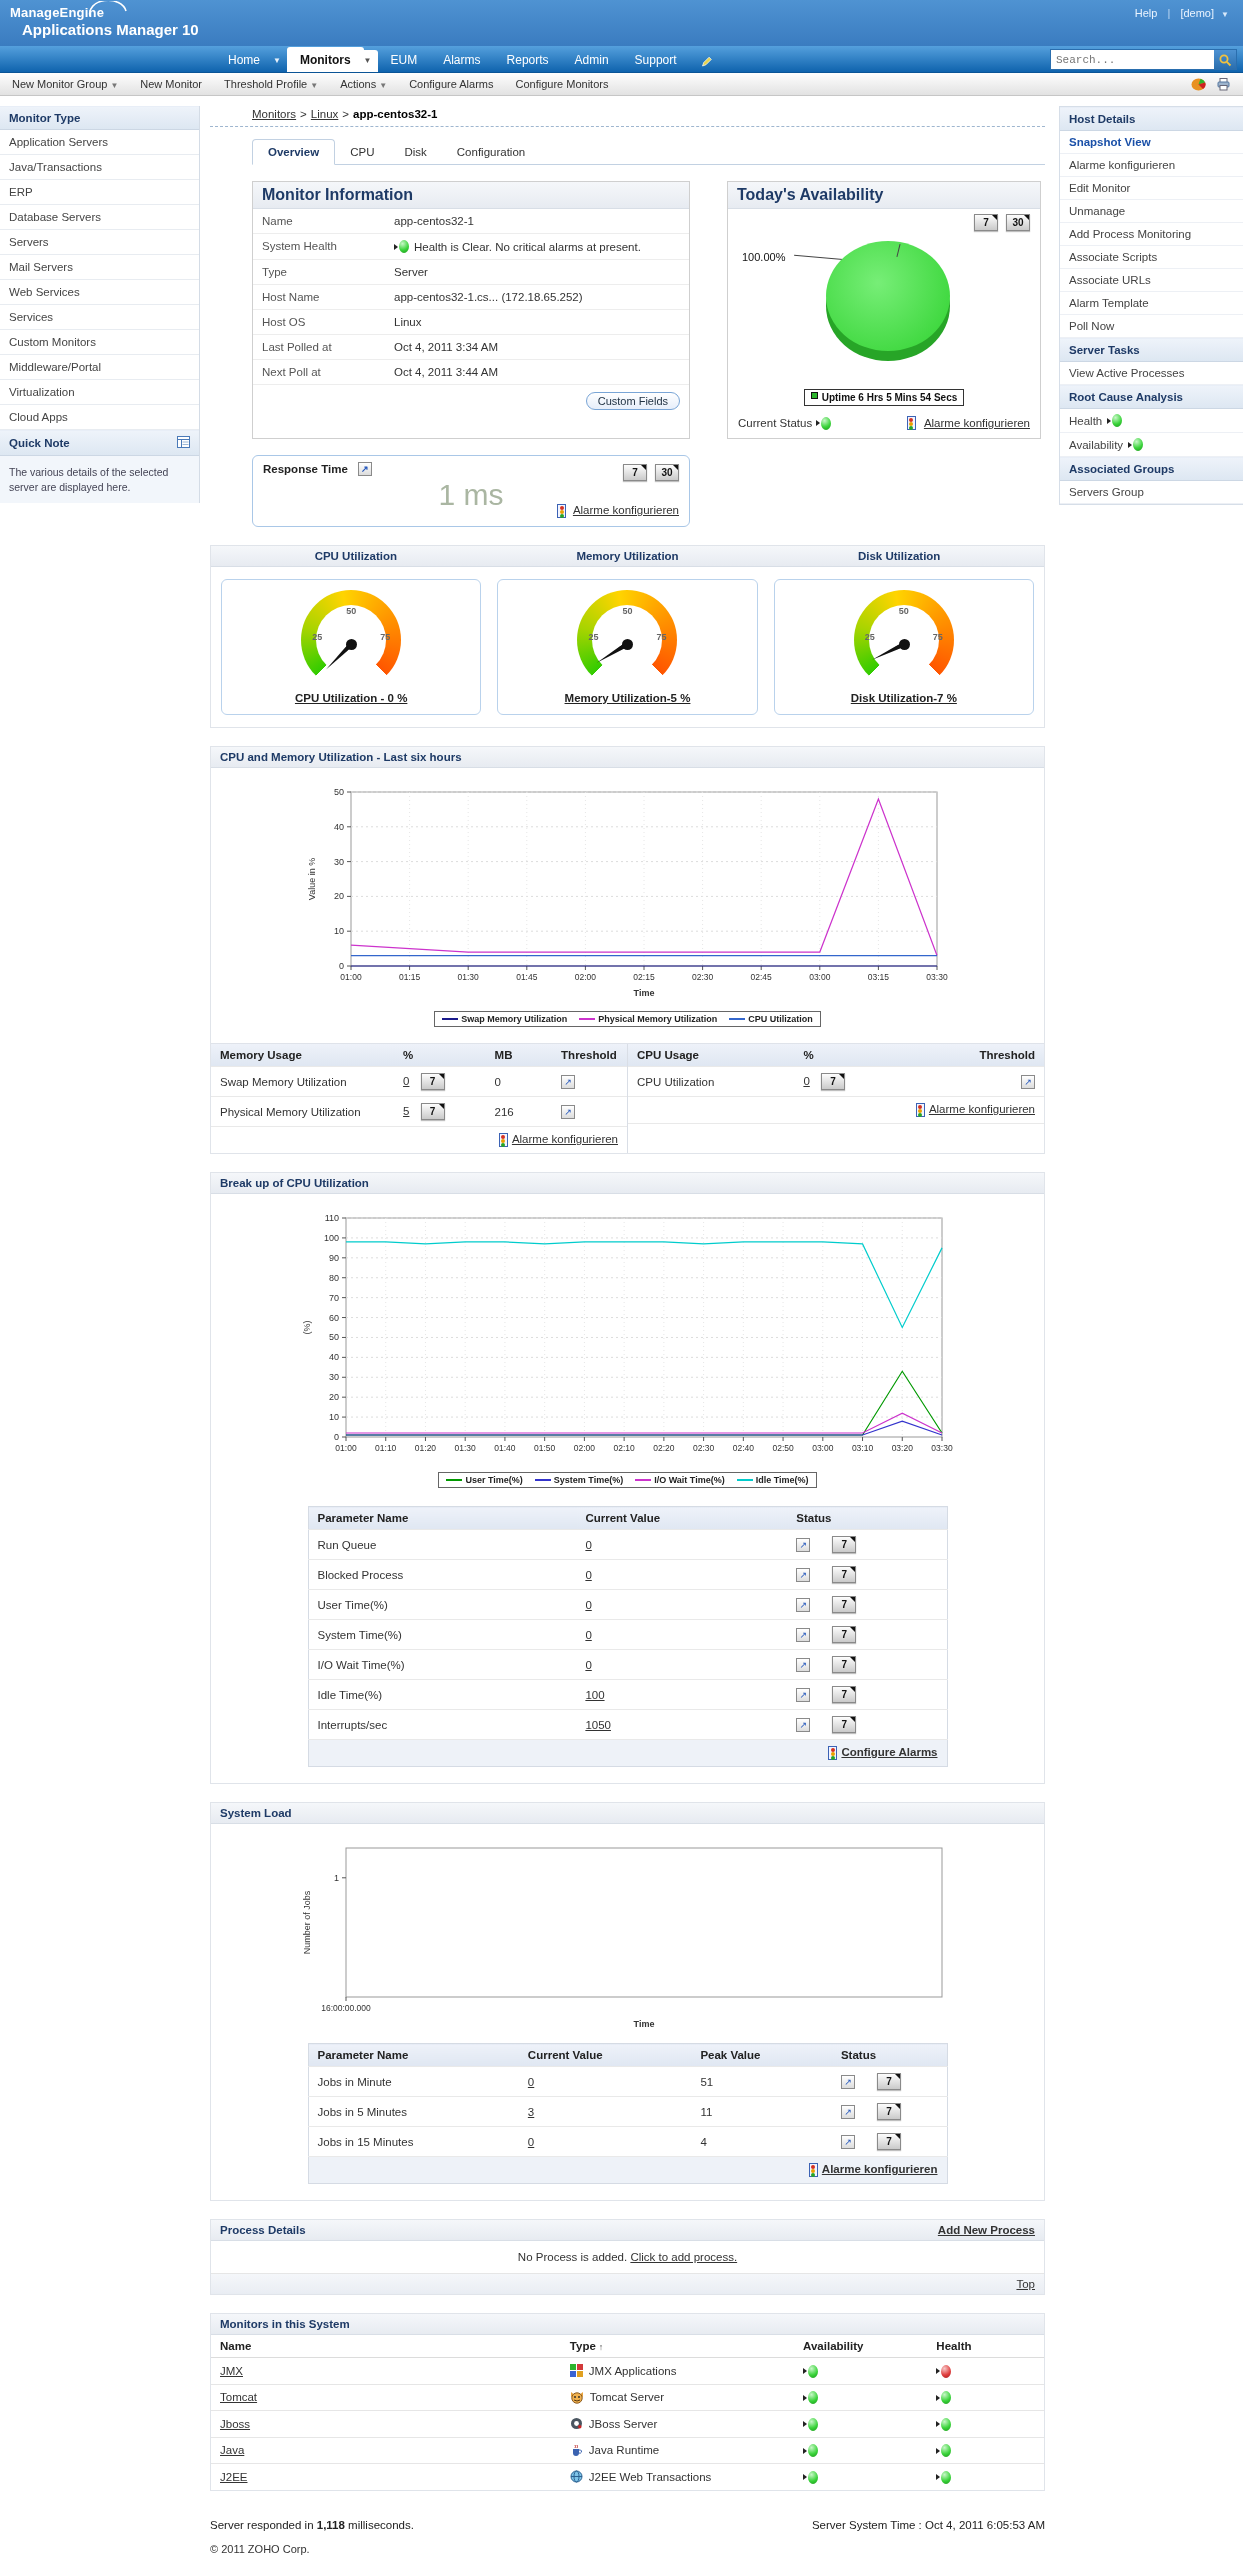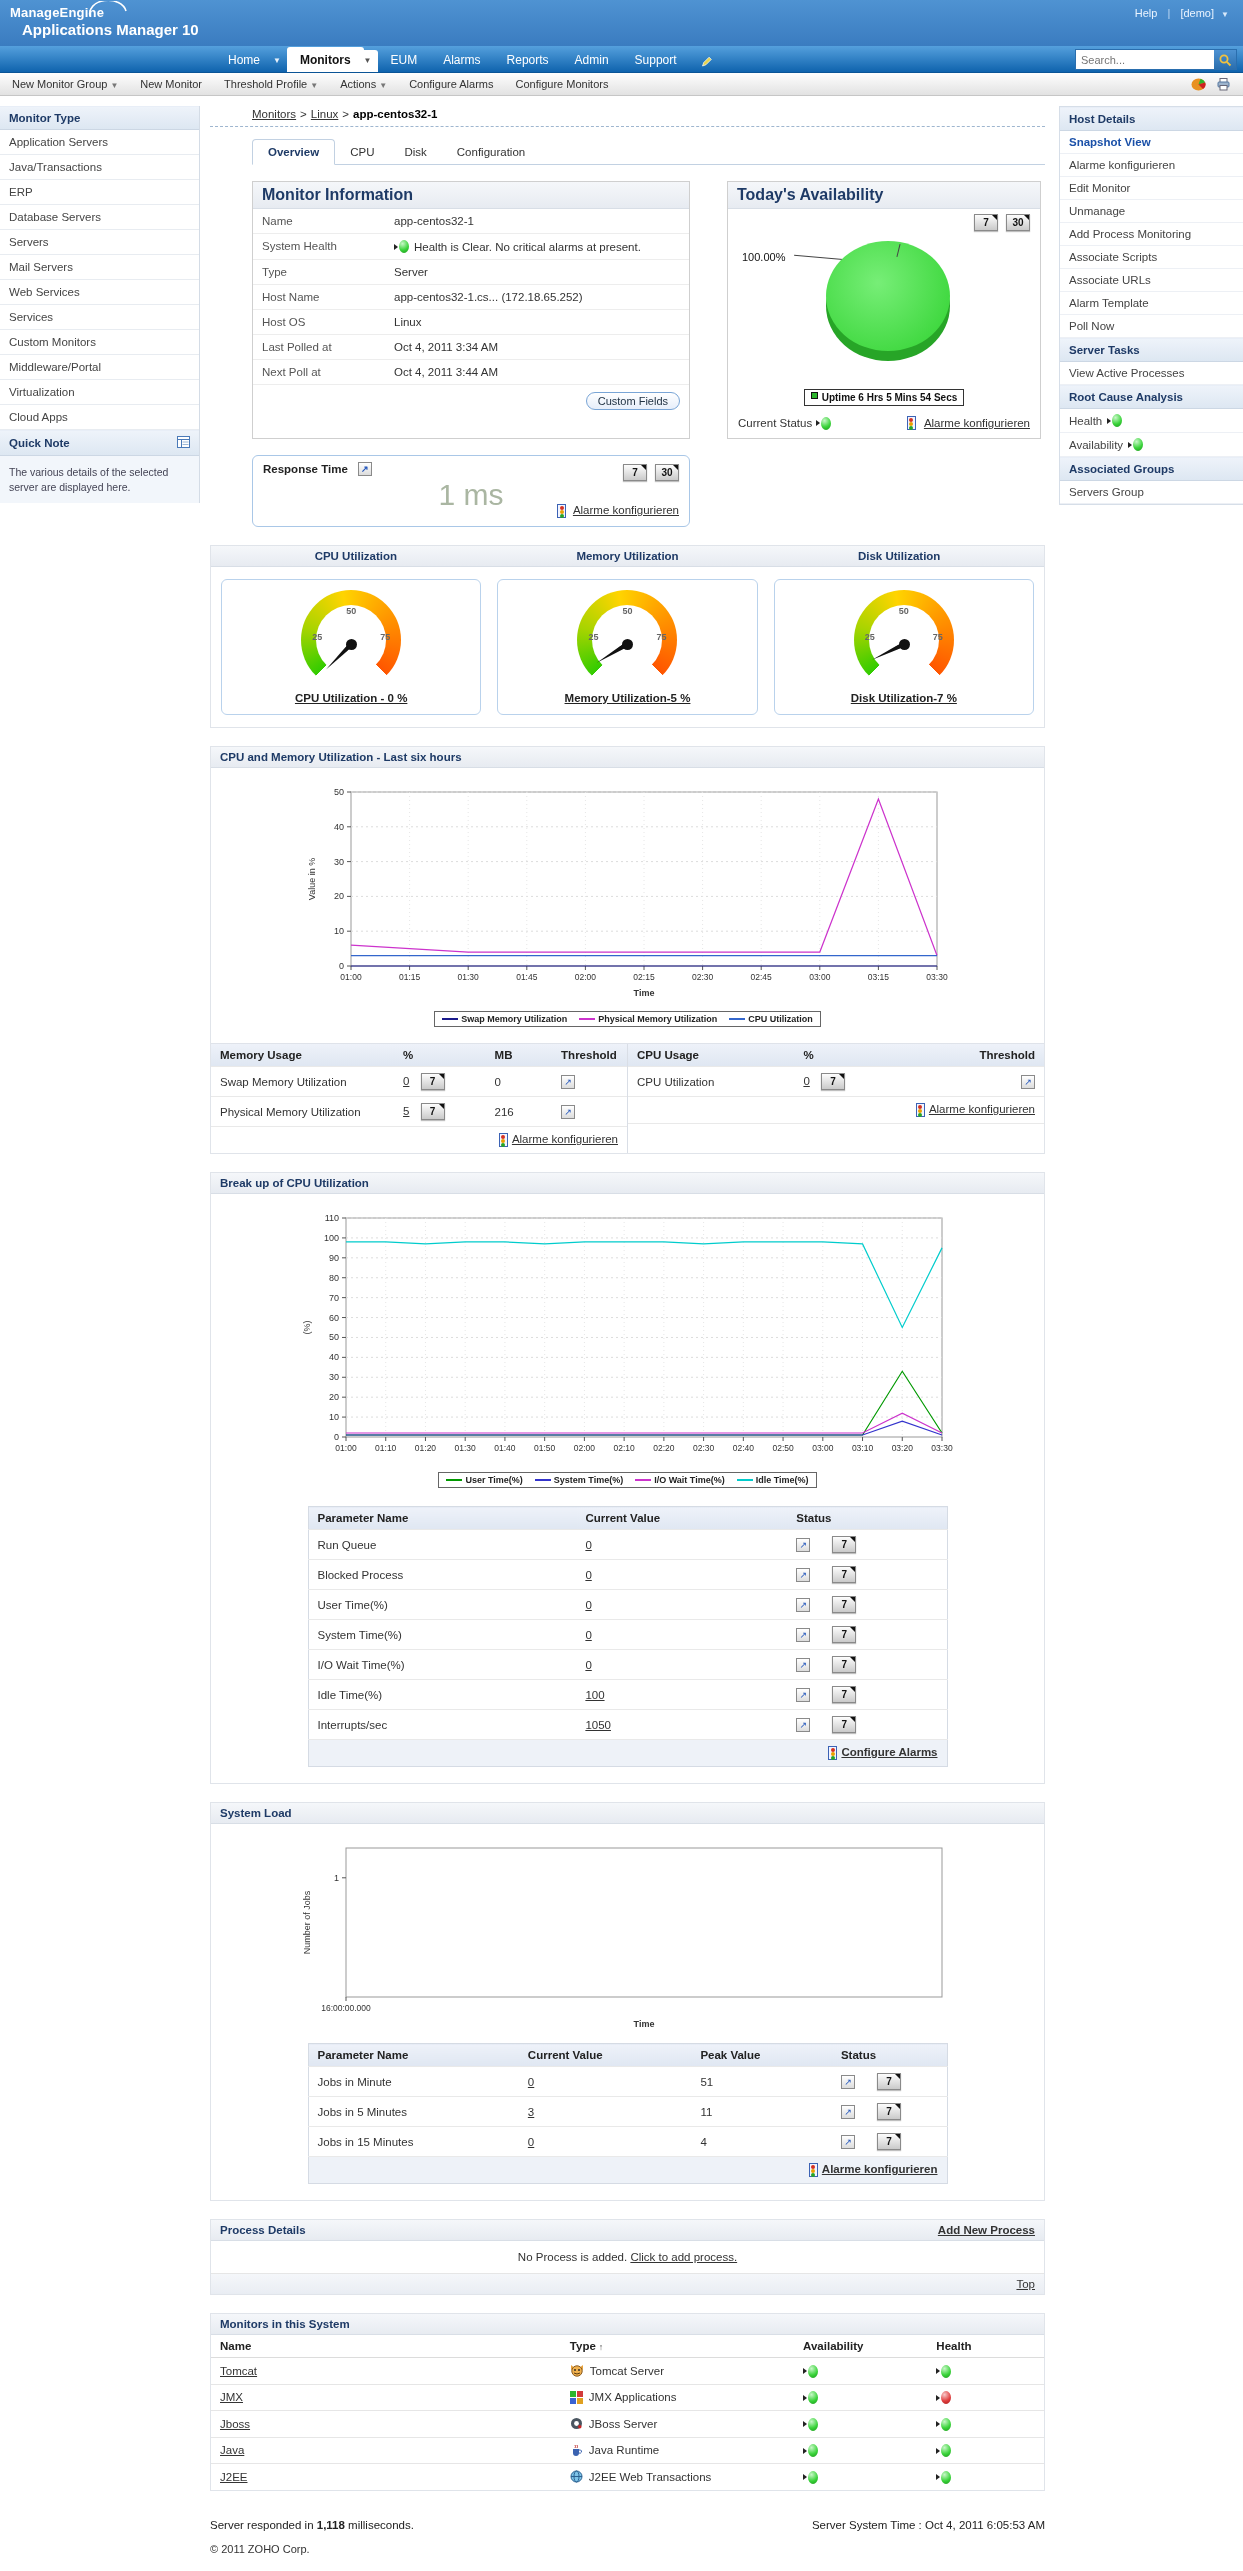--- a/index.html
+++ b/index.html
@@ -17,21 +17,21 @@
   .caret-w { font-size:8px; margin-left:4px; color:#d6e8fa; }
 
   
   .navbar { height:27px; background:linear-gradient(180deg,#55a0dd,#0f63ad); display:flex; align-items:flex-end; padding-left:215px; position:relative; border-bottom:1px solid #0a5496; }
   .nav-tab { color:#fff; font-size:12px; padding:6px 13px 5px; cursor:pointer; white-space:nowrap; }
   .nav-tab.active { background:#fff; color:#111; font-weight:bold; border-radius:3px 3px 0 0; }
   .nav-arr { color:#e8f2fc; font-size:8px; padding:6px 6px 7px 0; cursor:pointer; }
   .nav-arr.on-active { background:#fff; color:#555; border-radius:0 3px 0 0; }
   .nav-pencil { margin:0 0 4px 10px; }
   .search-wrap { position:absolute; right:6px; top:3px; display:flex; align-items:center; background:#fff; border:1px solid #2a6eae; height:21px; }
-  .search-wrap input { border:none; outline:none; width:138px; height:17px; font-size:11px; color:#777; padding:0 5px; font-family:Liberation Sans, sans-serif; }
+  .search-wrap input { border:none; outline:none; width:163px; height:17px; font-size:11px; color:#777; padding:0 5px; font-family:Liberation Mono, monospace; }
   .search-btn { width:22px; height:19px; display:flex; align-items:center; justify-content:center; background:linear-gradient(#4d92d2,#2a6eae); cursor:pointer; }
 
   
   .toolbar { height:23px; background:linear-gradient(#fefefe,#e2e2e2); border-bottom:1px solid #c6c6c6; display:flex; align-items:center; font-size:11px; color:#333; padding-left:12px; gap:22px; }
   .tb-item { cursor:pointer; white-space:nowrap; }
   .tb-caret { font-size:8px; color:#777; margin-left:3px; }
   .tb-right { margin-left:auto; display:flex; gap:10px; padding-right:12px; align-items:center; }
   .tb-ico { cursor:pointer; display:inline-flex; }
 
   
@@ -812,20 +812,42 @@
           </div>
         <table class="mon-table" id="mon-table">
             <tbody>
               <tr>
                 <th style="width:42%">Name</th>
                 <th style="width:28%">Type<span class="sort-arr">↑</span></th>
                 <th style="width:16%">Availability</th>
                 <th>Health</th>
               </tr>
               <tr>
+    <td><span class="ul">JMX</span></td>
+    <td>
+                  <span class="type-cell">
+                    <svg width="13" height="13">
+                      <rect width="6" height="6" fill="#2db52d"></rect>
+                      <rect x="7" width="6" height="6" fill="#d23a3a"></rect>
+                      <rect y="7" width="6" height="6" fill="#3a62d2"></rect>
+                      <rect x="7" y="7" width="6" height="6" fill="#e0a020"></rect>
+                    </svg>
+                    <span>JMX Applications</span>
+                  </span>
+                </td>
+    <td><span class="ledwrap">
+                    <i class="ledarr"></i>
+                    <i class="led "></i>
+                  </span></td>
+    <td><span class="ledwrap">
+                    <i class="ledarr"></i>
+                    <i class="led red"></i>
+                  </span></td>
+              </tr>
+              <tr>
     <td><span class="ul">Tomcat</span></td>
     <td>
                   <span class="type-cell">
                     <svg width="14" height="13">
                       <polygon points="1,6 1,1 5,4" fill="#e8a33d"></polygon>
                       <polygon points="13,6 13,1 9,4" fill="#e8a33d"></polygon>
                       <circle cx="7" cy="7" r="5.2" fill="#f0b14e" stroke="#8a5a20"></circle>
                       <circle cx="5" cy="6" r="0.9" fill="#222"></circle>
                       <circle cx="9" cy="6" r="0.9" fill="#222"></circle>
                       <path d="M4 9 Q7 11 10 9" stroke="#5a3a10" fill="none"></path>
@@ -833,42 +855,20 @@
                     <span>Tomcat Server</span>
                   </span>
                 </td>
     <td><span class="ledwrap">
                     <i class="ledarr"></i>
                     <i class="led "></i>
                   </span></td>
     <td><span class="ledwrap">
                     <i class="ledarr"></i>
                     <i class="led "></i>
-                  </span></td>
-              </tr>
-              <tr>
-    <td><span class="ul">JMX</span></td>
-    <td>
-                  <span class="type-cell">
-                    <svg width="13" height="13">
-                      <rect width="6" height="6" fill="#2db52d"></rect>
-                      <rect x="7" width="6" height="6" fill="#d23a3a"></rect>
-                      <rect y="7" width="6" height="6" fill="#3a62d2"></rect>
-                      <rect x="7" y="7" width="6" height="6" fill="#e0a020"></rect>
-                    </svg>
-                    <span>JMX Applications</span>
-                  </span>
-                </td>
-    <td><span class="ledwrap">
-                    <i class="ledarr"></i>
-                    <i class="led "></i>
-                  </span></td>
-    <td><span class="ledwrap">
-                    <i class="ledarr"></i>
-                    <i class="led red"></i>
                   </span></td>
               </tr>
               <tr>
     <td><span class="ul">Jboss</span></td>
     <td>
                   <span class="type-cell">
                     <svg width="13" height="13">
                       <circle cx="6.5" cy="6.5" r="5.5" fill="#4a5560"></circle>
                       <circle cx="6.5" cy="6.5" r="2.4" fill="#fff"></circle>
                       <circle cx="9.8" cy="9.8" r="1.7" fill="#cc2222"></circle>

